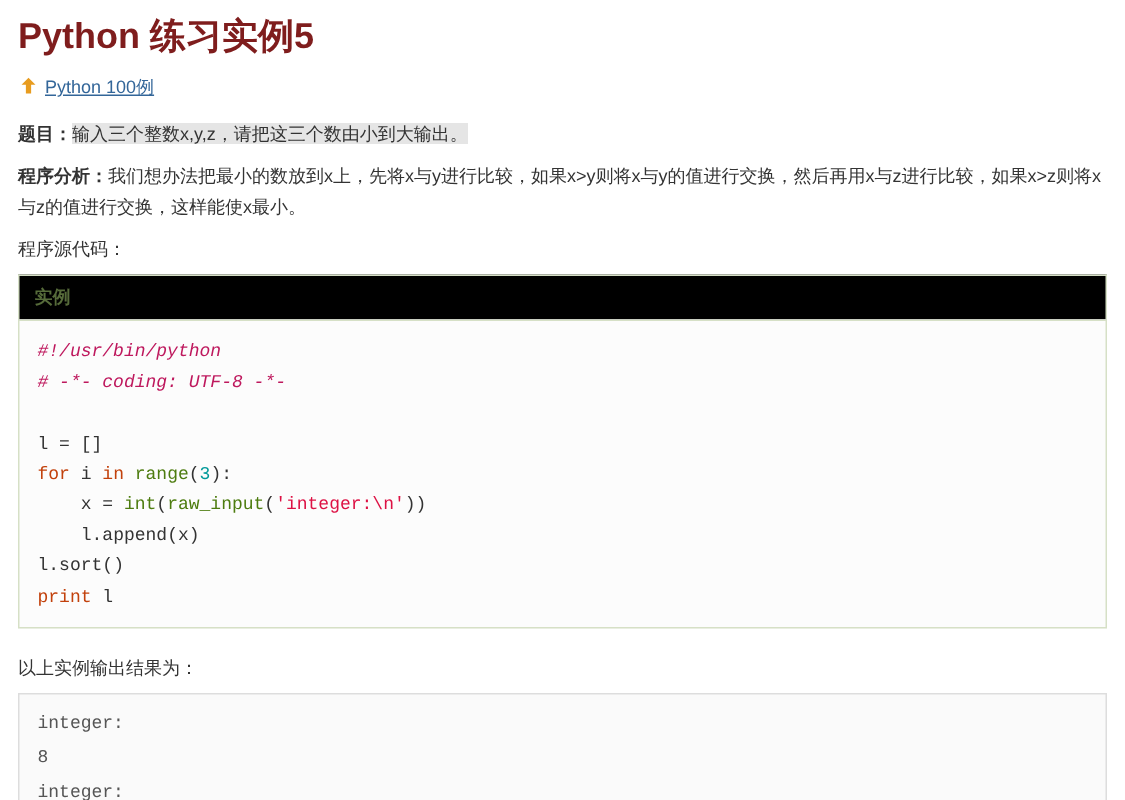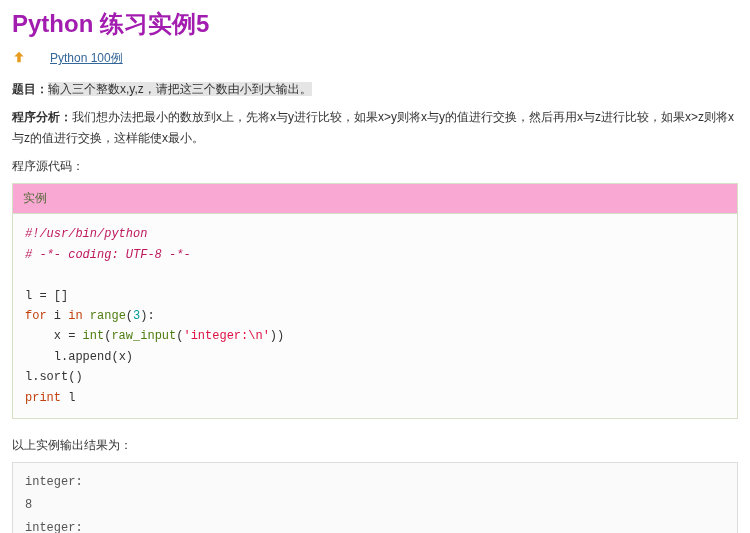--- a/index.html
+++ b/index.html
@@ -7,52 +7,51 @@
       font-family: "Microsoft YaHei", Arial, sans-serif;
       font-size: 13px;
       color: #333;
       padding: 8px 12px;
       width: 750px;
       background: #fff;
     }
     h1 {
       font-size: 24px;
       font-weight: bold;
-      color: #a21caf;
+      color: #7f1d1d;
       margin-bottom: 10px;
     }
     .back-link {
       display: flex;
       align-items: center;
       margin-bottom: 12px;
       gap: 4px;
     }
     .back-link svg { width: 14px; height: 14px; }
     .back-link a {
       color: #336699;
       text-decoration: underline;
       font-size: 12px;
-      margin-left: 20px;
     }
     .para {
       font-size: 12px;
       color: #333;
       line-height: 1.8;
       margin-bottom: 6px;
     }
     .para strong { font-weight: bold; }
     .hl { background: #e5e5e5; }
     .example-header {
-      background: #f9a8d4;
+      background: #000000;
       border: 1px solid #d6e0c6;
       border-bottom: none;
       padding: 6px 10px;
       font-size: 12px;
       color: #566b3a;
-      font-weight: normal;
+      font-weight: bold;
     }
     .code-block {
       border: 1px solid #d6e0c6;
       background: #fcfcfc;
       padding: 10px 12px;
       font-family: Consolas, "Courier New", monospace;
       font-size: 12px;
       line-height: 1.7;
       white-space: pre;
       color: #333;

